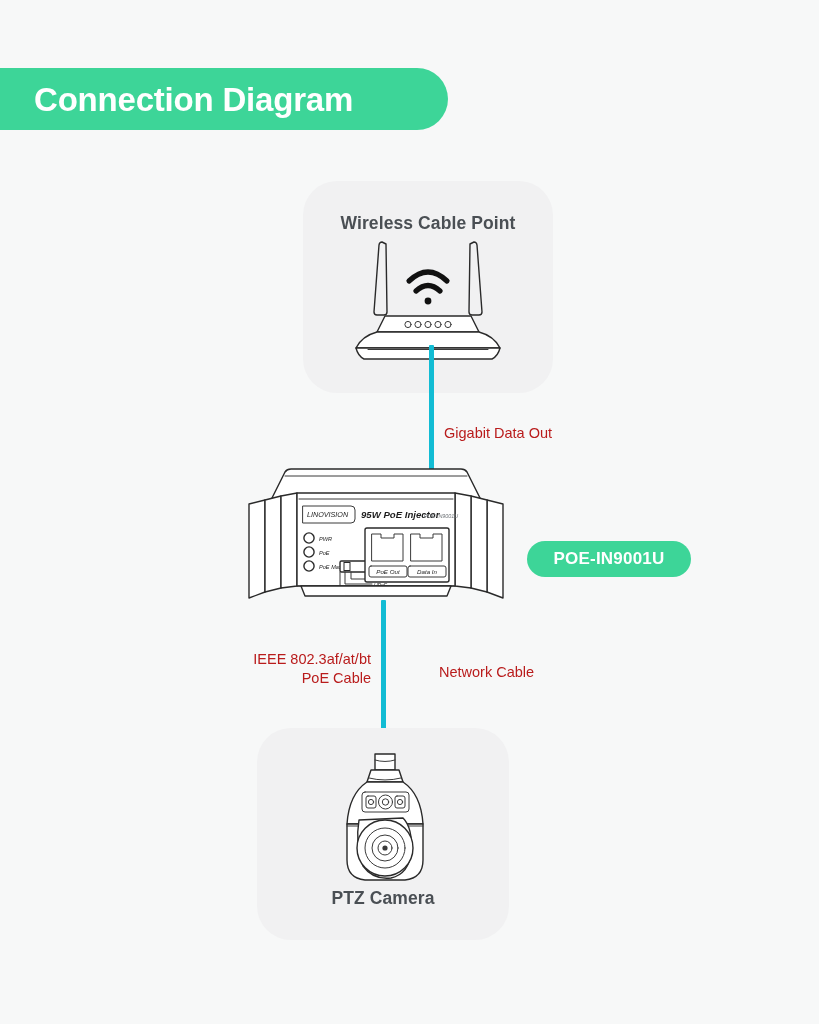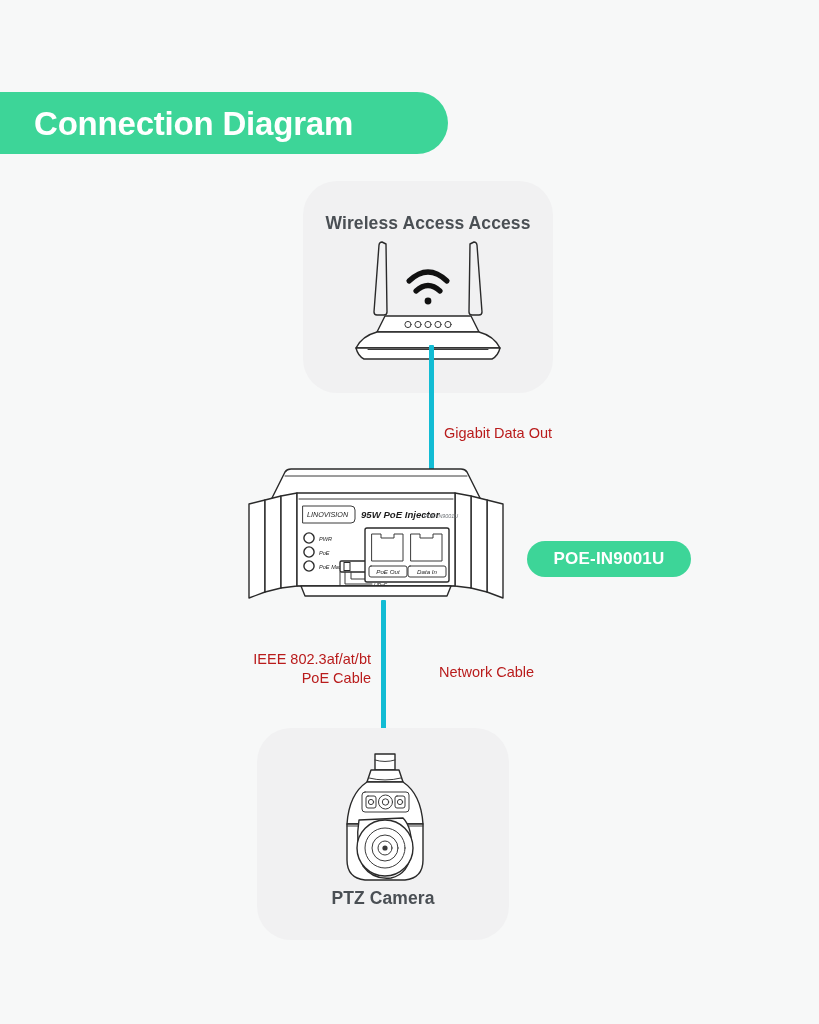--- a/index.html
+++ b/index.html
@@ -14,21 +14,20 @@
 
   
   #title-banner{
     position:absolute;left:0;top:68px;
     width:448px;height:62px;
     background:var(--brand,#3dd598);
     border-radius:0 31px 31px 0;
     display:flex;align-items:center;
     box-sizing:border-box;
     padding-left:34px;
-    margin-top:24px;
   }
   #title-banner .txt{
     color:#ffffff;
     font-size:33px;
     font-weight:bold;
     letter-spacing:-0.2px;
     line-height:1;
   }
 
   
@@ -92,21 +91,21 @@
 </head>
 <body>
 
 <div class="stage">
 
   <div id="title-banner">
     <span class="txt">Connection Diagram</span>
   </div>
 
   <div class="card" id="wap-card">
-    <div class="card-title" id="wap-title">Wireless Access Access</div>
+    <div class="card-title" id="wap-title">Wireless Cable Point</div>
   </div>
 
   <div class="art" id="wap-art">
     <svg width="152" height="125" viewBox="0 0 152 125">
 
       <path class="ln" d="M34 8 L30 6 Q27.5 6 27 9 L22 76 Q22 79 25 79 L32 79 Q35 79 35 76 Z"></path>
 
       <path class="ln" d="M118 8 L122 6 Q124.5 6 125 9 L130 76 Q130 79 127 79 L120 79 Q117 79 117 76 Z"></path>
 
       <path d="M57 45 Q76 27 95 45" fill="none" stroke="#111111" stroke-width="5.2" stroke-linecap="round"></path>

